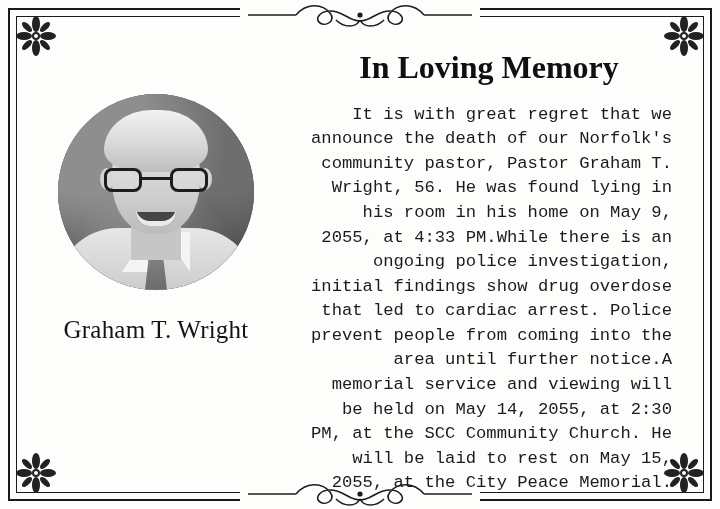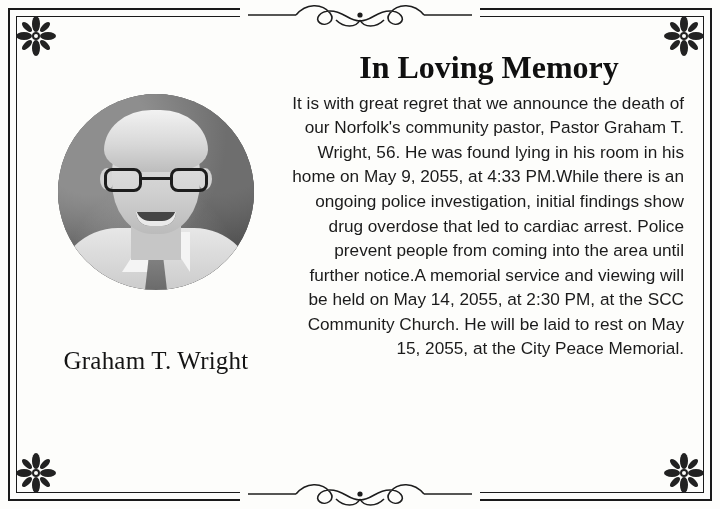--- a/index.html
+++ b/index.html
@@ -81,21 +81,20 @@
     box-sizing: border-box;
   }
 
   .left-col {
     width: 252px;
     flex: 0 0 252px;
     padding-top: 58px;
     display: flex;
     flex-direction: column;
     align-items: center;
-    gap: 31px;
   }
 
   .portrait-wrap {
     width: 196px;
     height: 196px;
     border-radius: 50%;
     overflow: hidden;
     position: relative;
     background: #5d5d5d;
     filter: grayscale(100%);
@@ -249,26 +248,26 @@
     font-family: "Liberation Serif", serif;
     font-size: 32px;
     line-height: 1.08;
     color: #101010;
     text-align: center;
     margin: 14px 0 6px 0;
     white-space: nowrap;
   }
 
   .body-text {
-    font-family: Liberation Sans, sans-serif;
+    font-family: Liberation Mono, monospace;
     font-size: 17.2px;
     line-height: 1.43;
     color: #1b1b1b;
     text-align: right;
-    margin: 0;
+    margin: 12px;
     padding-right: 2px;
   }
 </style>
 </head>
 <body>
 
 <div class="memorial-card">
 
   <div class="frame-outer"></div>
   <div class="frame-inner"></div>

